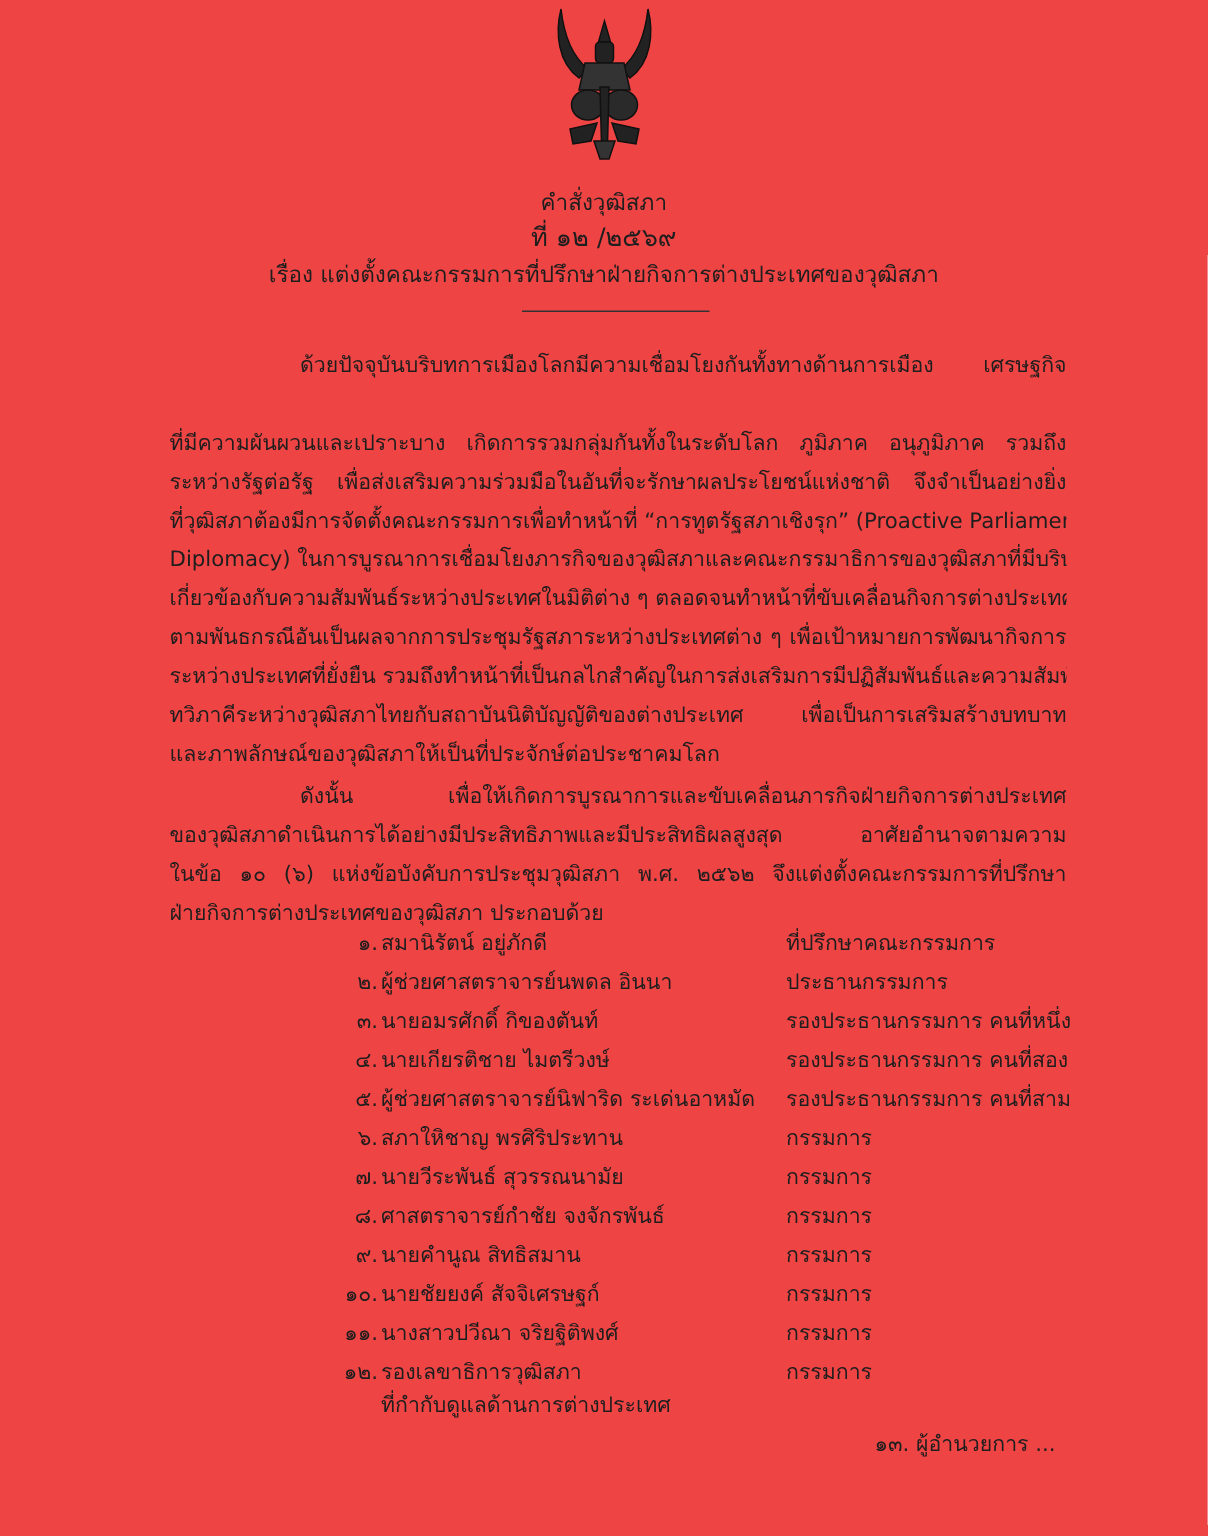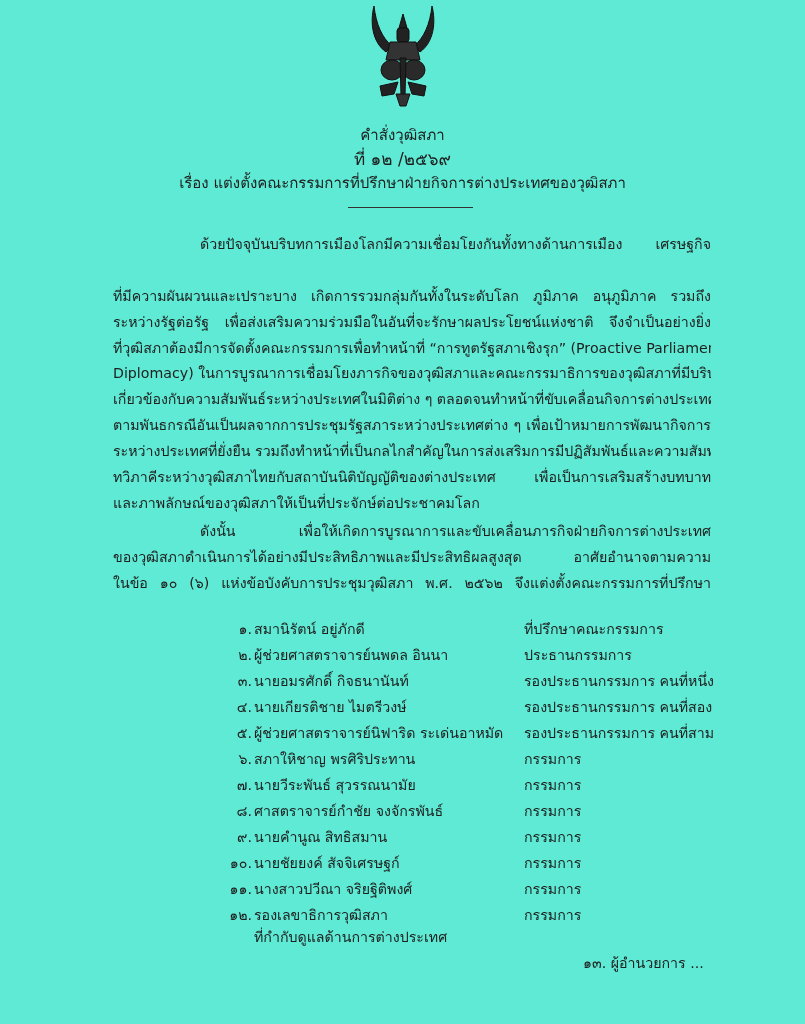--- a/index.html
+++ b/index.html
@@ -1,21 +1,21 @@
 <!DOCTYPE html>
 <html><head>
 <meta charset="utf-8">
 <style>
   html, body { margin: 0; padding: 0; background: #ffffff; }
   body {
     width: 805px; height: 1024px; overflow: hidden; position: relative;
     font-family: "DejaVu Sans", "Liberation Sans", sans-serif;
     color: #1e1e1e;
   }
-  .page { position: absolute; left: 0; top: 0; width: 805px; height: 1024px; background: #5eead4; }
+  .page { position: absolute; left: 0; top: 0; width: 805px; height: 1024px; background: #ef4444; }
   .garuda {
     position: absolute; left: 368px; top: 2px; width: 70px; height: 108px;
   }
   .center-line {
     position: absolute; left: 0; width: 805px; text-align: center;
     font-size: 15px; line-height: 22px; white-space: nowrap;
   }
   .order-title { top: 124px; }
   .order-number { top: 148px; font-size: 17px; }
   .order-subject { top: 172px; }
@@ -70,34 +70,35 @@
   <div class="para-line" style="top:362px">Diplomacy) ในการบูรณาการเชื่อมโยงภารกิจของวุฒิสภาและคณะกรรมาธิการของวุฒิสภาที่มีบริบท</div>
   <div class="para-line" style="top:388px">เกี่ยวข้องกับความสัมพันธ์ระหว่างประเทศในมิติต่าง ๆ ตลอดจนทำหน้าที่ขับเคลื่อนกิจการต่างประเทศ</div>
   <div class="para-line" style="top:414px">ตามพันธกรณีอันเป็นผลจากการประชุมรัฐสภาระหว่างประเทศต่าง ๆ เพื่อเป้าหมายการพัฒนากิจการ</div>
   <div class="para-line" style="top:440px">ระหว่างประเทศที่ยั่งยืน รวมถึงทำหน้าที่เป็นกลไกสำคัญในการส่งเสริมการมีปฏิสัมพันธ์และความสัมพันธ์</div>
   <div class="para-line" style="top:466px">ทวิภาคีระหว่างวุฒิสภาไทยกับสถาบันนิติบัญญัติของต่างประเทศ เพื่อเป็นการเสริมสร้างบทบาท</div>
   <div class="para-line last" style="top:492px">และภาพลักษณ์ของวุฒิสภาให้เป็นที่ประจักษ์ต่อประชาคมโลก</div>
 
   <div class="para-line first" style="top:520px">ดังนั้น เพื่อให้เกิดการบูรณาการและขับเคลื่อนภารกิจฝ่ายกิจการต่างประเทศ</div>
   <div class="para-line" style="top:546px">ของวุฒิสภาดำเนินการได้อย่างมีประสิทธิภาพและมีประสิทธิผลสูงสุด อาศัยอำนาจตามความ</div>
   <div class="para-line" style="top:572px">ในข้อ ๑๐ (๖) แห่งข้อบังคับการประชุมวุฒิสภา พ.ศ. ๒๕๖๒ จึงแต่งตั้งคณะกรรมการที่ปรึกษา</div>
+  <div class="para-line last" style="top:598px">ฝ่ายกิจการต่างประเทศของวุฒิสภา ประกอบด้วย</div>
 
   <div class="member-row" style="top:618px">
     <span class="member-num">๑.</span>
     <span class="member-name">สมานิรัตน์  อยู่ภักดี</span>
     <span class="member-role">ที่ปรึกษาคณะกรรมการ</span>
   </div>
   <div class="member-row" style="top:644px">
     <span class="member-num">๒.</span>
     <span class="member-name">ผู้ช่วยศาสตราจารย์นพดล  อินนา</span>
     <span class="member-role">ประธานกรรมการ</span>
   </div>
   <div class="member-row" style="top:670px">
     <span class="member-num">๓.</span>
-    <span class="member-name">นายอมรศักดิ์  กิจธนานันท์</span>
+    <span class="member-name">นายอมรศักดิ์  กิของตันท์</span>
     <span class="member-role">รองประธานกรรมการ คนที่หนึ่ง</span>
   </div>
   <div class="member-row" style="top:696px">
     <span class="member-num">๔.</span>
     <span class="member-name">นายเกียรติชาย  ไมตรีวงษ์</span>
     <span class="member-role">รองประธานกรรมการ คนที่สอง</span>
   </div>
   <div class="member-row" style="top:722px">
     <span class="member-num">๕.</span>
     <span class="member-name">ผู้ช่วยศาสตราจารย์นิฟาริด  ระเด่นอาหมัด</span>

